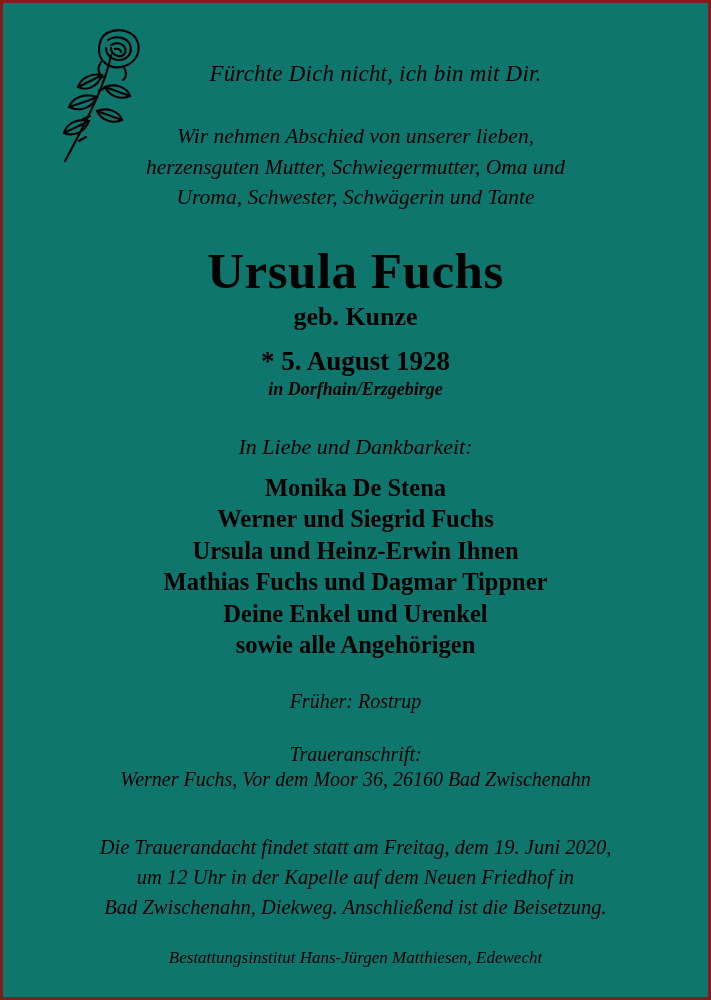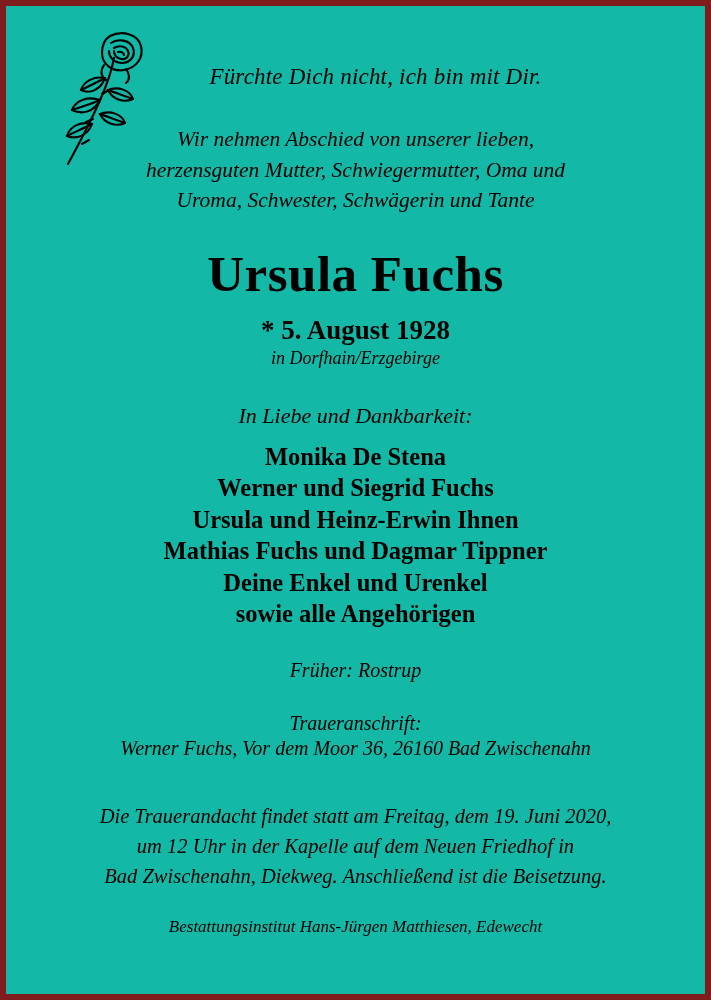--- a/index.html
+++ b/index.html
@@ -11,22 +11,22 @@
     width: 711px;
     height: 1000px;
     font-family: "Liberation Serif", serif;
     color: #000;
   }
   .obituary {
     position: relative;
     box-sizing: border-box;
     width: 711px;
     height: 1000px;
-    background: #14b8a6;
-    border: 6px solid #7f1d1d;
+    background: #0f766e;
+    border: 3px solid #7f1d1d;
     padding: 10px 26px 12px 26px;
     display: flex;
     flex-direction: column;
     align-items: center;
     overflow: hidden;
   }
   .rose {
     position: absolute;
     left: 42px;
     top: 18px;
@@ -85,20 +85,21 @@
   .date-main {
     font-weight: bold;
     font-size: 27px;
     white-space: nowrap;
   }
   .date-place {
     font-style: italic;
     font-size: 18px;
     margin-top: 2px;
     white-space: nowrap;
+    font-weight: bold;
   }
   .dedication {
     margin-top: 34px;
     font-style: italic;
     font-size: 22px;
     text-align: center;
   }
   .family {
     margin-top: 12px;
     text-align: center;
@@ -184,20 +185,21 @@
     <div class="verse">Fürchte Dich nicht, ich bin mit Dir.</div>
   </div>
 
   <div class="intro">
     <div>Wir nehmen Abschied von unserer lieben,</div>
     <div>herzensguten Mutter, Schwiegermutter, Oma und</div>
     <div>Uroma, Schwester, Schwägerin und Tante</div>
   </div>
 
   <div class="name">Ursula Fuchs</div>
+  <div class="maiden">geb. Kunze</div>
 
   <div class="dates">
     <div class="date-col">
       <div class="date-main">* 5. August 1928</div>
       <div class="date-place">in Dorfhain/Erzgebirge</div>
     </div>
   </div>
 
   <div class="dedication">In Liebe und Dankbarkeit:</div>
 

